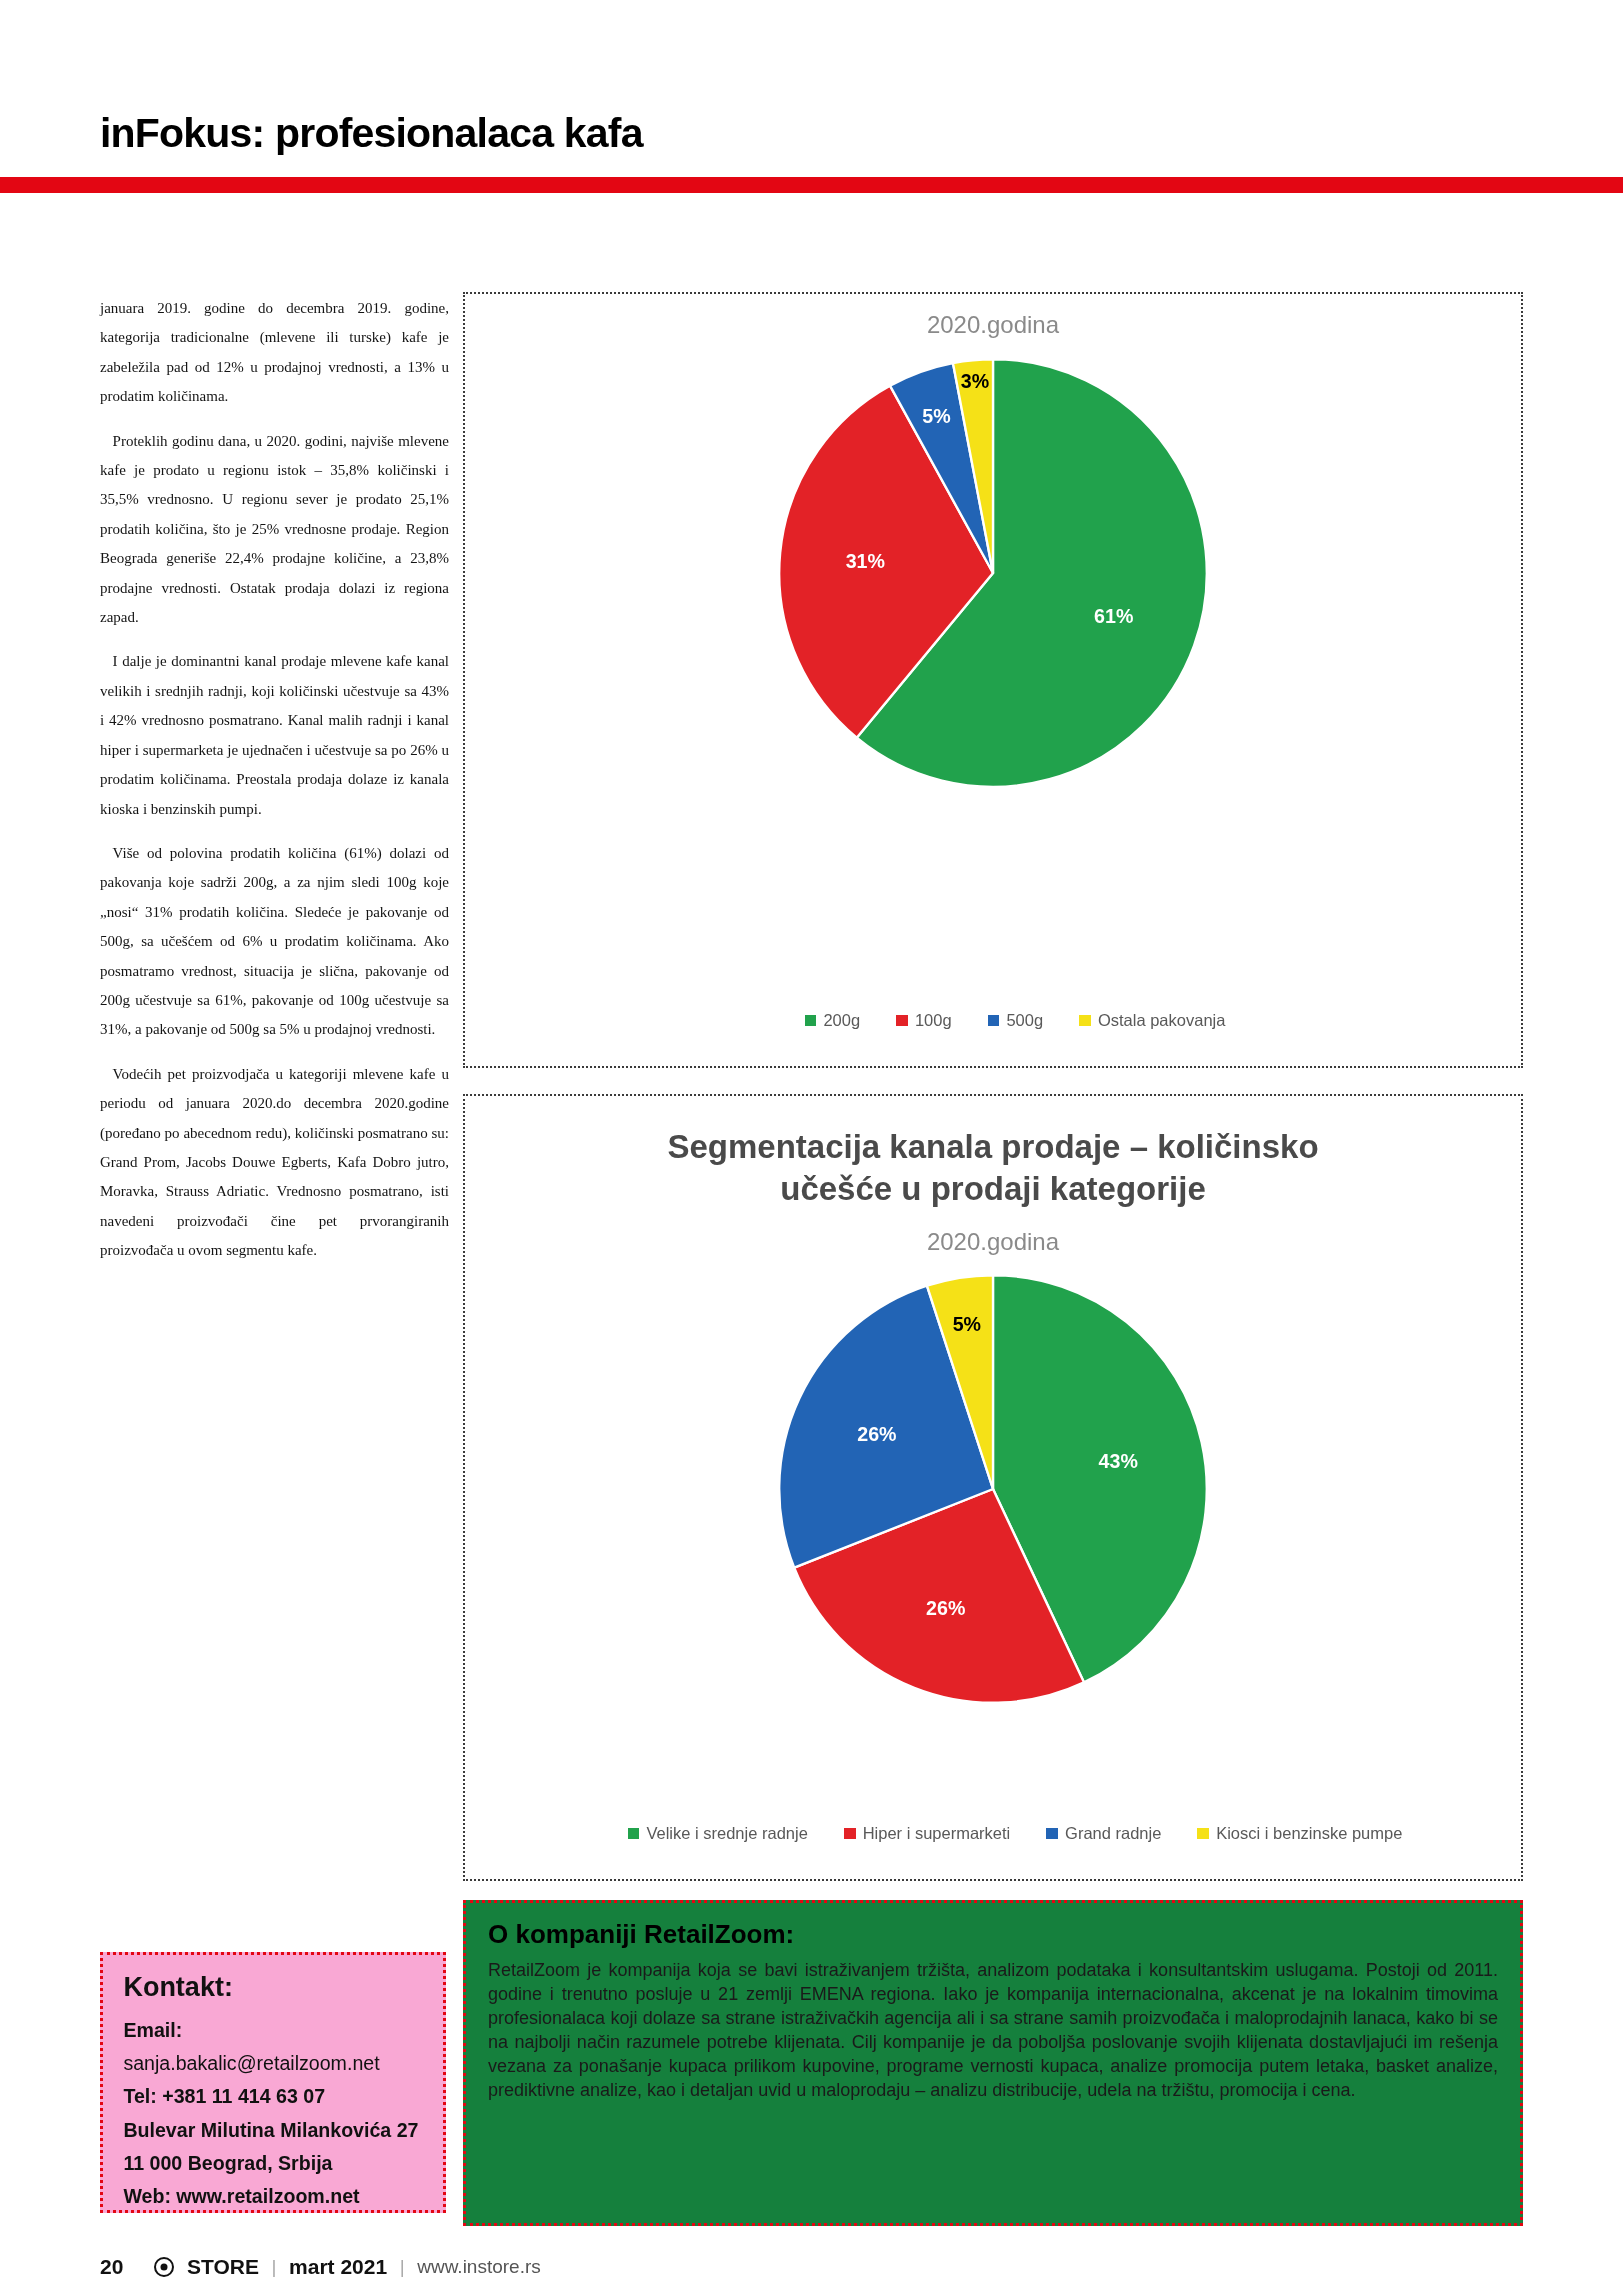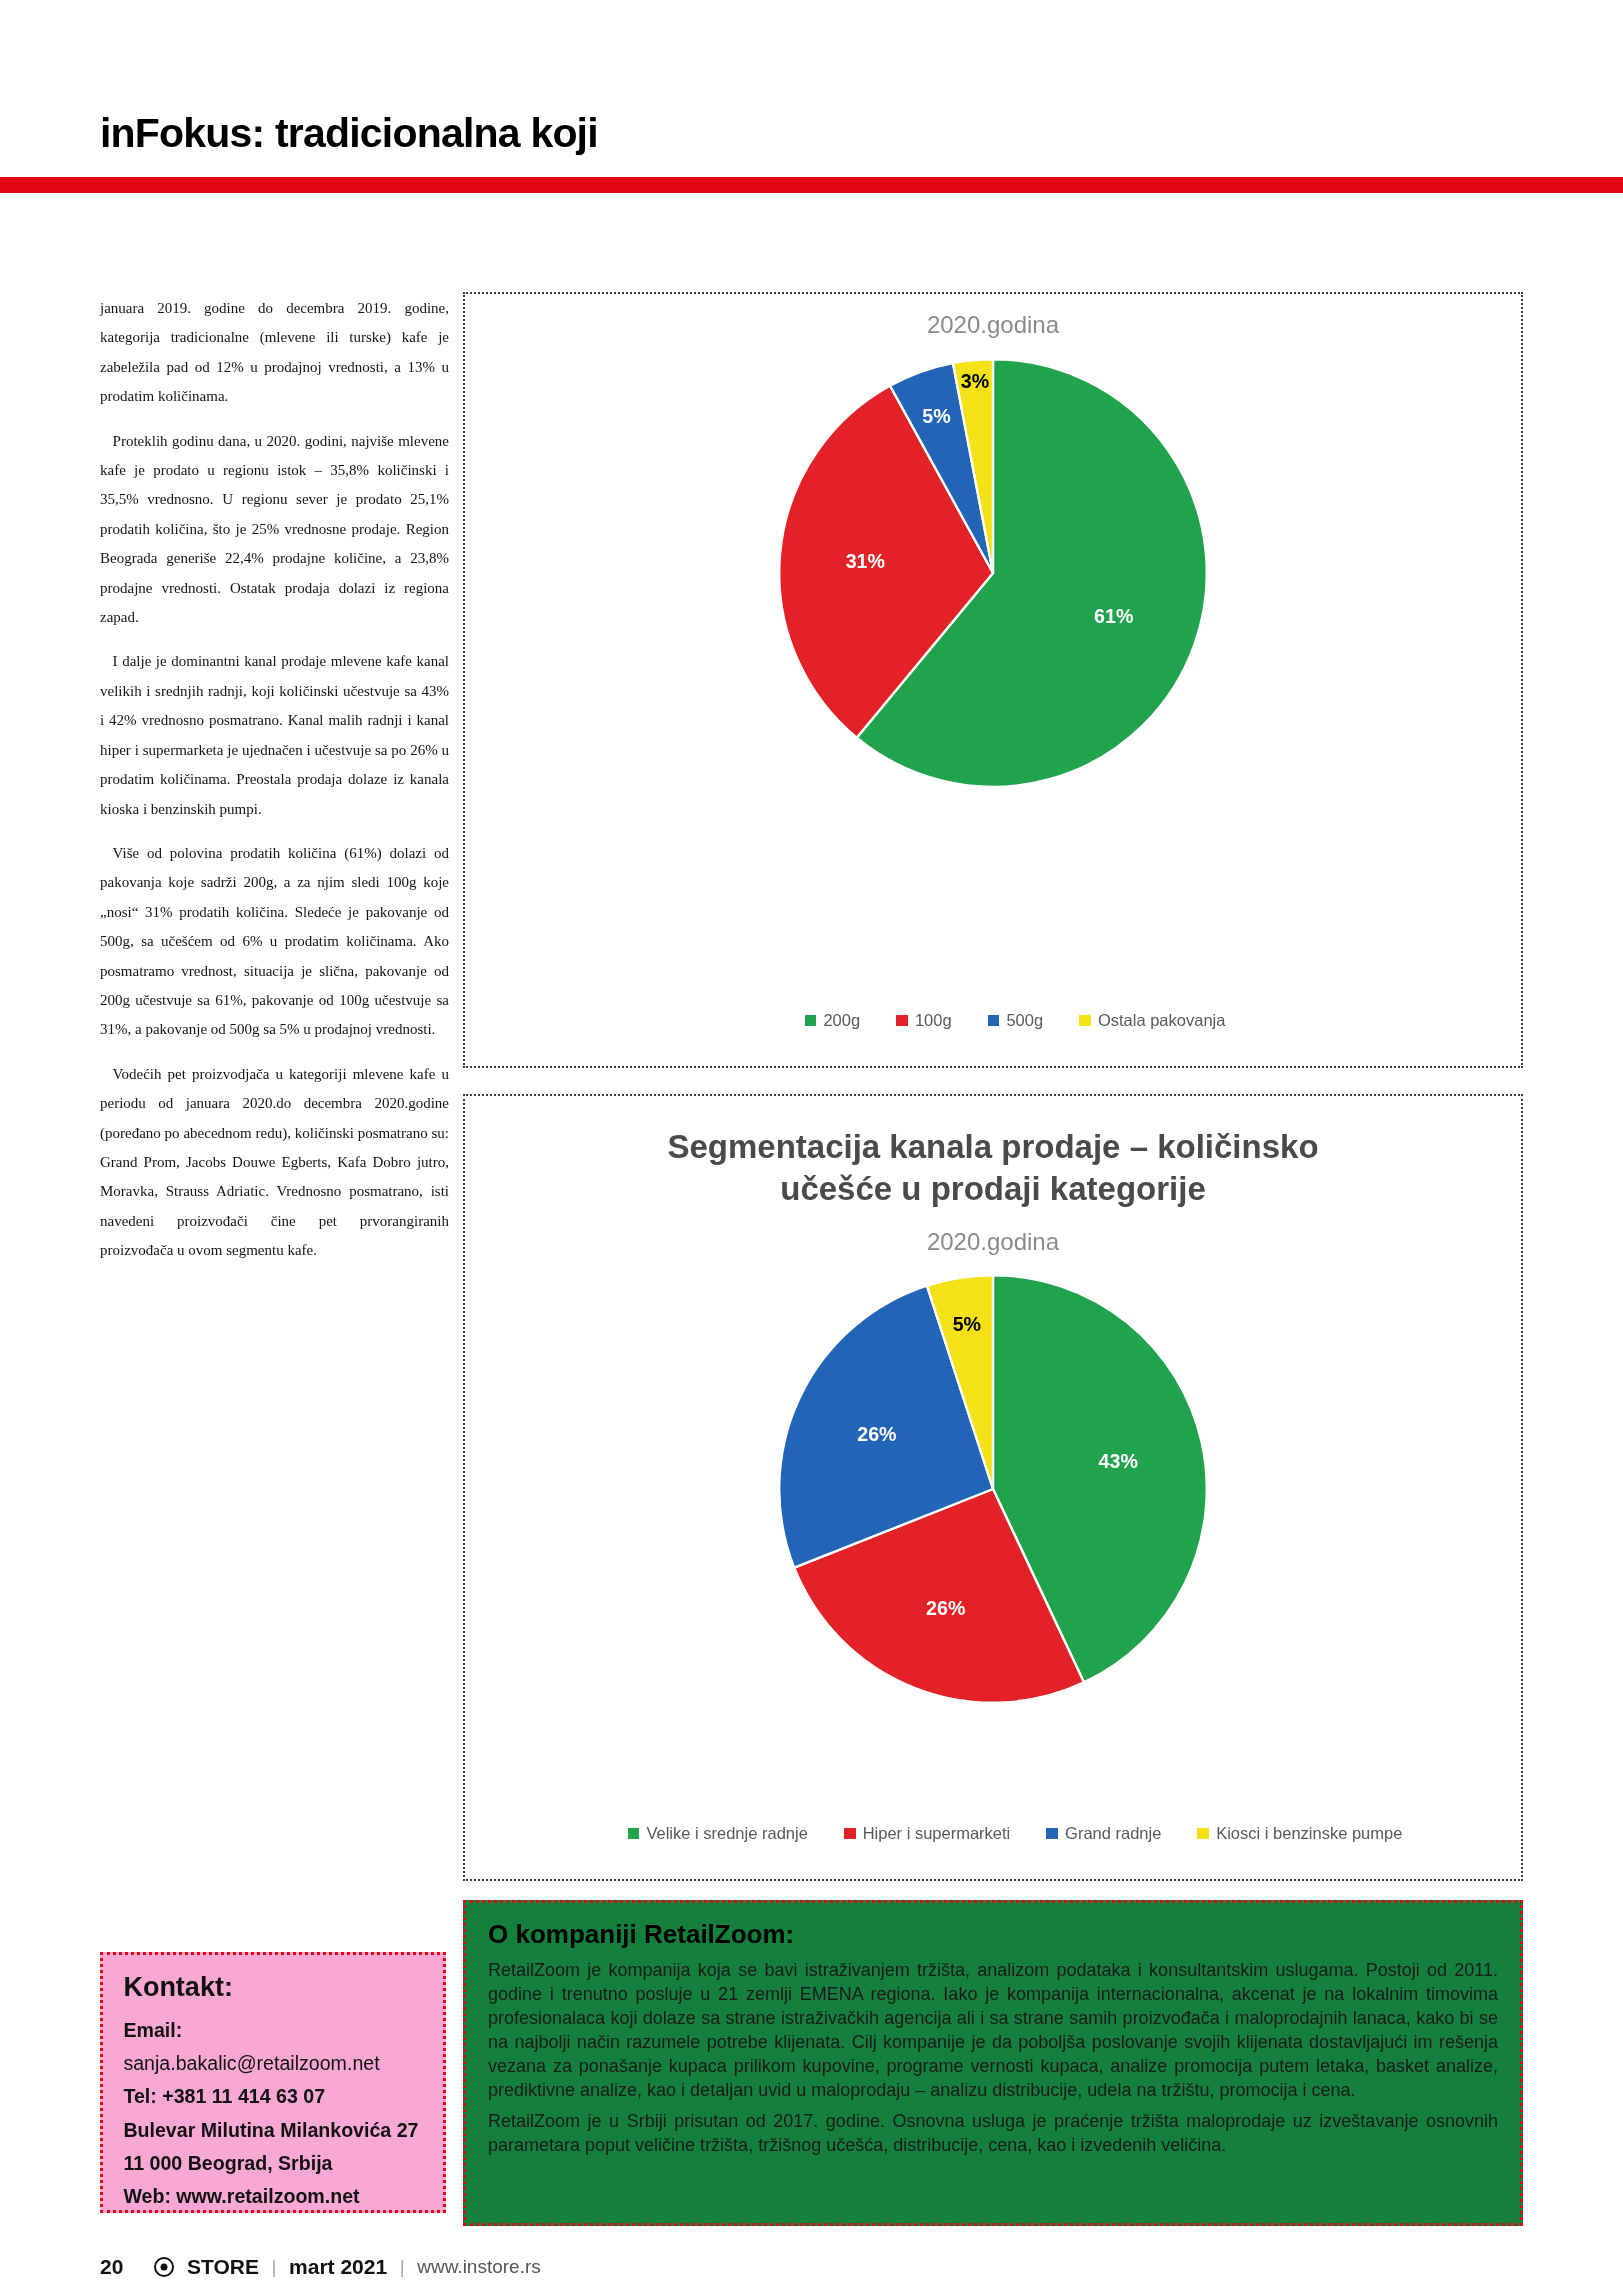--- a/index.html
+++ b/index.html
@@ -90,21 +90,21 @@
     content:""; position:absolute; left:50%; top:50%;
     width:7px; height:7px; background:#111; border-radius:50%;
     transform:translate(-50%,-50%);
   }
 </style>
 </head>
 <body>
 
 <div class="page">
 
-  <h1 class="section-title">inFokus: tradicionalna koji</h1>
+  <h1 class="section-title">inFokus: profesionalaca kafa</h1>
   <div class="red-bar"></div>
 
   <div class="article">
     <p>januara 2019. godine do decembra 2019. godine, kategorija tradicionalne (mlevene ili turske) kafe je zabeležila pad od 12% u prodajnoj vrednosti, a 13% u prodatim količinama.</p>
     <p>Proteklih godinu dana, u 2020. godini, najviše mlevene kafe je prodato u regionu istok – 35,8% količinski i 35,5% vrednosno. U regionu sever je prodato 25,1% prodatih količina, što je 25% vrednosne prodaje. Region Beograda generiše 22,4% prodajne količine, a 23,8% prodajne vrednosti. Ostatak prodaja dolazi iz regiona zapad.</p>
     <p>I dalje je dominantni kanal prodaje mlevene kafe kanal velikih i srednjih radnji, koji količinski učestvuje sa 43% i 42% vrednosno posmatrano. Kanal malih radnji i kanal hiper i supermarketa je ujednačen i učestvuje sa po 26% u prodatim količinama. Preostala prodaja dolaze iz kanala kioska i benzinskih pumpi.</p>
     <p>Više od polovina prodatih količina (61%) dolazi od pakovanja koje sadrži 200g, a za njim sledi 100g koje „nosi“ 31% prodatih količina. Sledeće je pakovanje od 500g, sa učešćem od 6% u prodatim količinama. Ako posmatramo vrednost, situacija je slična, pakovanje od 200g učestvuje sa 61%, pakovanje od 100g učestvuje sa 31%, a pakovanje od 500g sa 5% u prodajnoj vrednosti.</p>
     <p>Vodećih pet proizvodjača u kategoriji mlevene kafe u periodu od januara 2020.do decembra 2020.godine (poređano po abecednom redu), količinski posmatrano su: Grand Prom, Jacobs Douwe Egberts, Kafa Dobro jutro, Moravka, Strauss Adriatic. Vrednosno posmatrano, isti navedeni proizvođači čine pet prvorangiranih proizvođača u ovom segmentu kafe.</p>
   </div>
 
@@ -179,21 +179,20 @@
     <div class="k-line">sanja.bakalic@retailzoom.net</div>
     <div class="k-line k-bold">Tel:  +381 11 414 63 07</div>
     <div class="k-line k-bold">Bulevar Milutina Milankovića 27</div>
     <div class="k-line k-bold">11 000 Beograd, Srbija</div>
     <div class="k-line k-bold">Web: www.retailzoom.net</div>
   </aside>
 
   <section class="about-box">
     <h3>O kompaniji RetailZoom:</h3>
     <p>RetailZoom je kompanija koja se bavi istraživanjem tržišta, analizom podataka i konsultantskim uslugama. Postoji od 2011. godine i trenutno posluje u 21 zemlji EMENA regiona. Iako je kompanija internacionalna, akcenat je na lokalnim timovima profesionalaca koji dolaze sa strane istraživačkih agencija ali i sa strane samih proizvođača i maloprodajnih lanaca, kako bi se na najbolji način razumele potrebe klijenata. Cilj kompanije je da poboljša poslovanje svojih klijenata dostavljajući im rešenja vezana za ponašanje kupaca prilikom kupovine, programe vernosti kupaca, analize promocija putem letaka, basket analize, prediktivne analize, kao i detaljan uvid u maloprodaju – analizu distribucije, udela na tržištu, promocija i cena.</p>
-    <p>RetailZoom je u Srbiji prisutan od 2017. godine. Osnovna usluga je praćenje tržišta maloprodaje uz izveštavanje osnovnih parametara poput veličine tržišta, tržišnog učešća, distribucije, cena, kao i izvedenih veličina.</p>
   </section>
 
   <footer class="footer">
     <span class="bold pgnum">20</span>
     <span class="logo-circle"></span>
     <span class="bold">STORE</span>
     <span class="sep">|</span>
     <span class="bold">mart 2021</span>
     <span class="sep">|</span>
     <span class="site">www.instore.rs</span>

